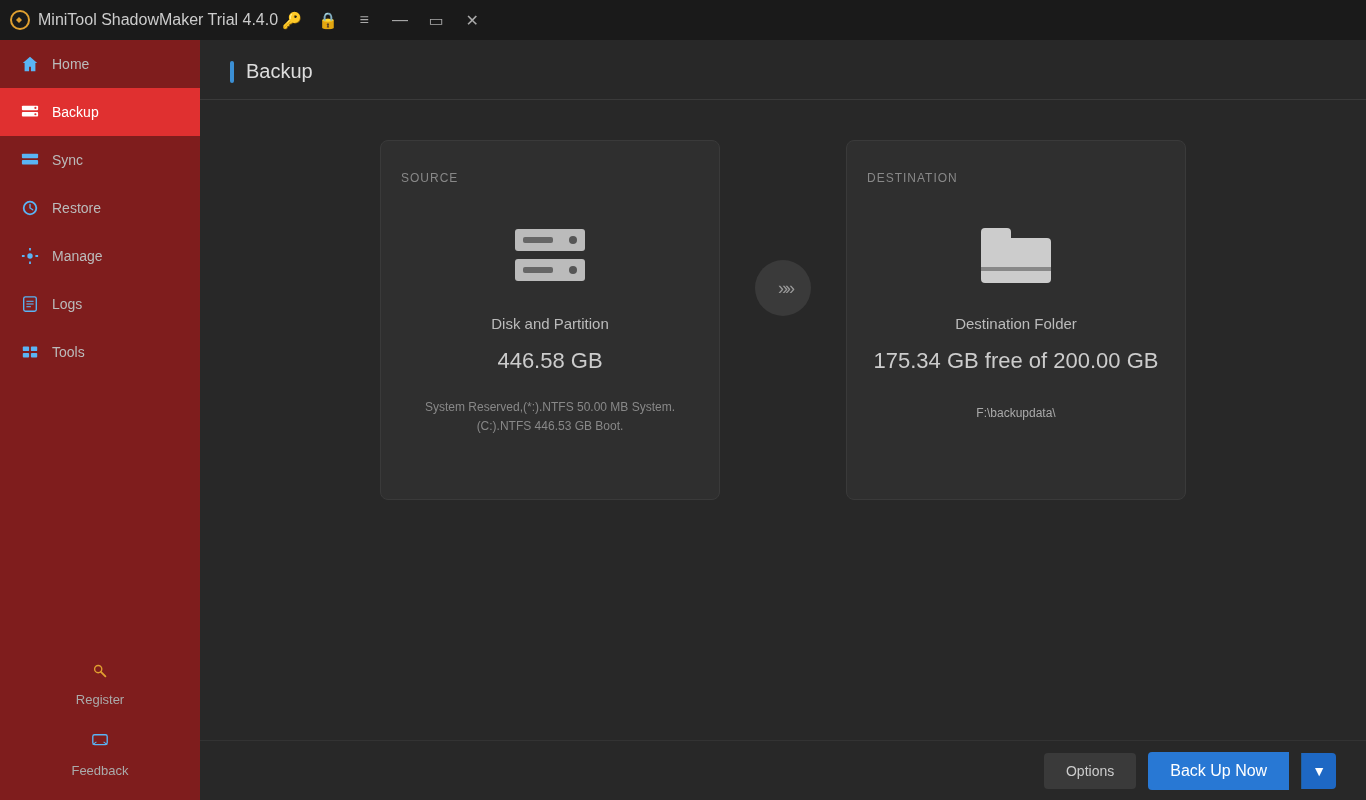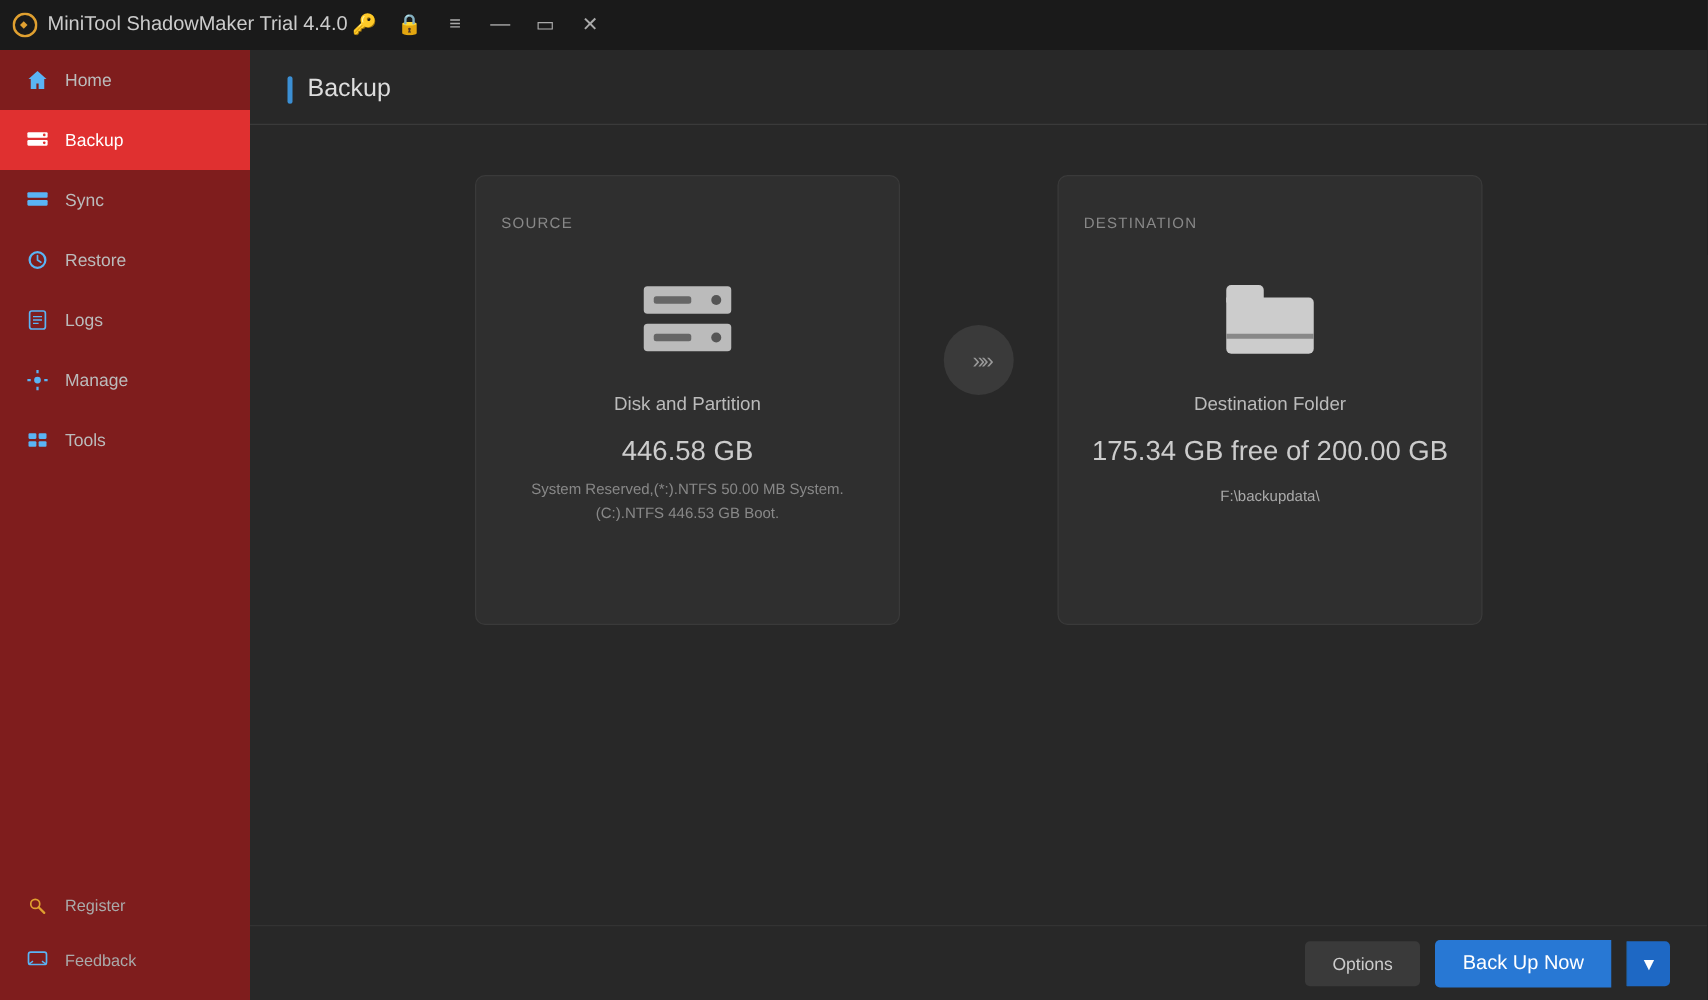--- a/index.html
+++ b/index.html
@@ -90,20 +90,21 @@
       padding-bottom: 10px;
     }
     .nav-item-bottom {
       display: flex;
       align-items: center;
       gap: 12px;
       padding: 12px 20px;
       cursor: pointer;
       font-size: 13px;
       color: #aaa;
+      flex-direction: column;
     }
 
     
     #content {
       flex: 1;
       background: #282828;
       display: flex;
       flex-direction: column;
       padding: 0;
     }
@@ -169,21 +170,21 @@
     }
     .card-type {
       font-size: 15px;
       color: #bbb;
       margin-bottom: 16px;
     }
     .card-size {
       font-size: 22px;
       color: #ccc;
       font-weight: 300;
-      margin-bottom: 8px;
+      margin-bottom: 24px;
     }
     .card-details {
       font-size: 12px;
       color: #888;
       text-align: center;
       line-height: 1.6;
     }
     .card-path {
       font-size: 12px;
       color: #aaa;
@@ -385,37 +386,37 @@
           <circle cx="10" cy="10" r="7" stroke="#5ab4f5" stroke-width="2" fill="none"></circle>
           <path d="M10 6v4l3 2" stroke="#5ab4f5" stroke-width="1.5" fill="none" stroke-linecap="round"></path>
         </svg>
       </div>
       <span>Restore</span>
     </div>
 
     <div class="nav-item">
       <div class="nav-icon">
         <svg viewBox="0 0 20 20" fill="#5ab4f5" xmlns="http://www.w3.org/2000/svg">
+          <circle cx="10" cy="10" r="3" fill="#5ab4f5"></circle>
+          <path d="M10 1v3M10 16v3M1 10h3M16 10h3" stroke="#5ab4f5" stroke-width="2"></path>
+        </svg>
+      </div>
+      <span>Manage</span>
+    </div>
+
+    <div class="nav-item">
+      <div class="nav-icon">
+        <svg viewBox="0 0 20 20" fill="#5ab4f5" xmlns="http://www.w3.org/2000/svg">
           <rect x="3" y="2" width="14" height="16" rx="2" stroke="#5ab4f5" stroke-width="1.5" fill="none"></rect>
           <line x1="6" y1="7" x2="14" y2="7" stroke="#5ab4f5" stroke-width="1.2"></line>
           <line x1="6" y1="10" x2="14" y2="10" stroke="#5ab4f5" stroke-width="1.2"></line>
           <line x1="6" y1="13" x2="11" y2="13" stroke="#5ab4f5" stroke-width="1.2"></line>
         </svg>
       </div>
       <span>Logs</span>
-    </div>
-
-    <div class="nav-item">
-      <div class="nav-icon">
-        <svg viewBox="0 0 20 20" fill="#5ab4f5" xmlns="http://www.w3.org/2000/svg">
-          <circle cx="10" cy="10" r="3" fill="#5ab4f5"></circle>
-          <path d="M10 1v3M10 16v3M1 10h3M16 10h3" stroke="#5ab4f5" stroke-width="2"></path>
-        </svg>
-      </div>
-      <span>Manage</span>
     </div>
 
     <div class="nav-item">
       <div class="nav-icon">
         <svg viewBox="0 0 20 20" fill="#5ab4f5" xmlns="http://www.w3.org/2000/svg">
           <rect x="2" y="4" width="7" height="5" rx="1" fill="#5ab4f5"></rect>
           <rect x="11" y="4" width="7" height="5" rx="1" fill="#5ab4f5"></rect>
           <rect x="2" y="11" width="7" height="5" rx="1" fill="#5ab4f5"></rect>
           <rect x="11" y="11" width="7" height="5" rx="1" fill="#5ab4f5"></rect>
         </svg>

